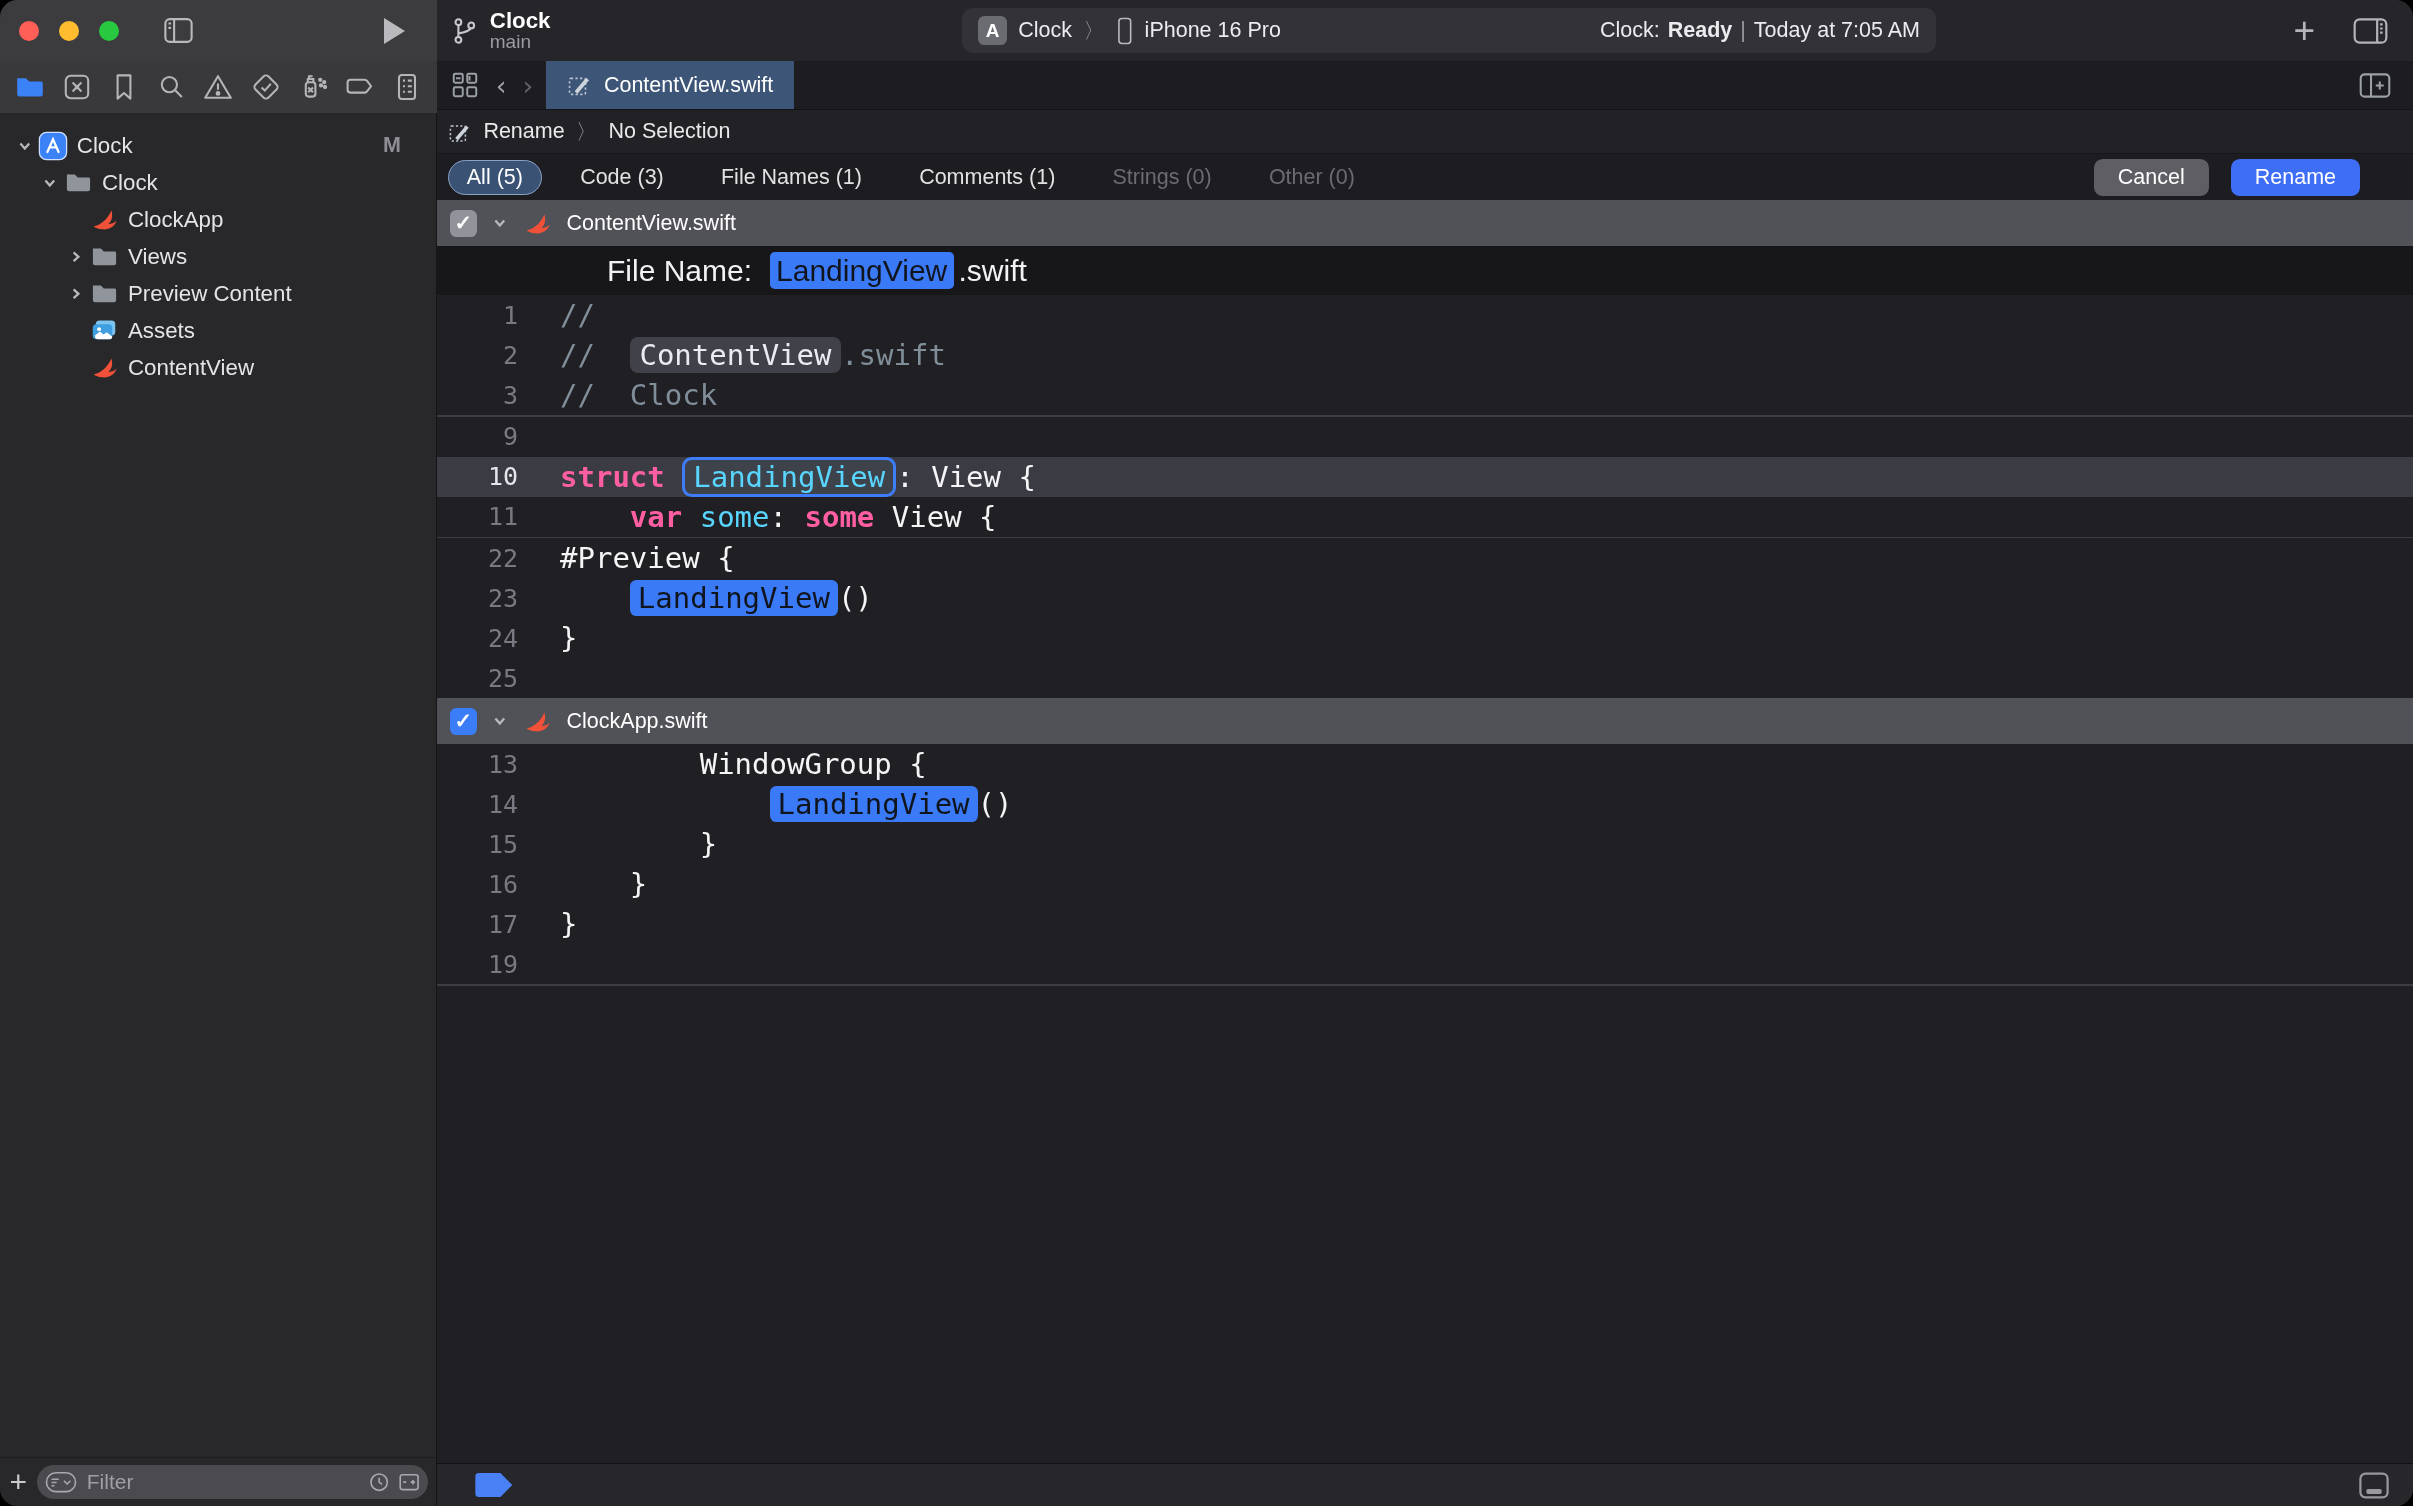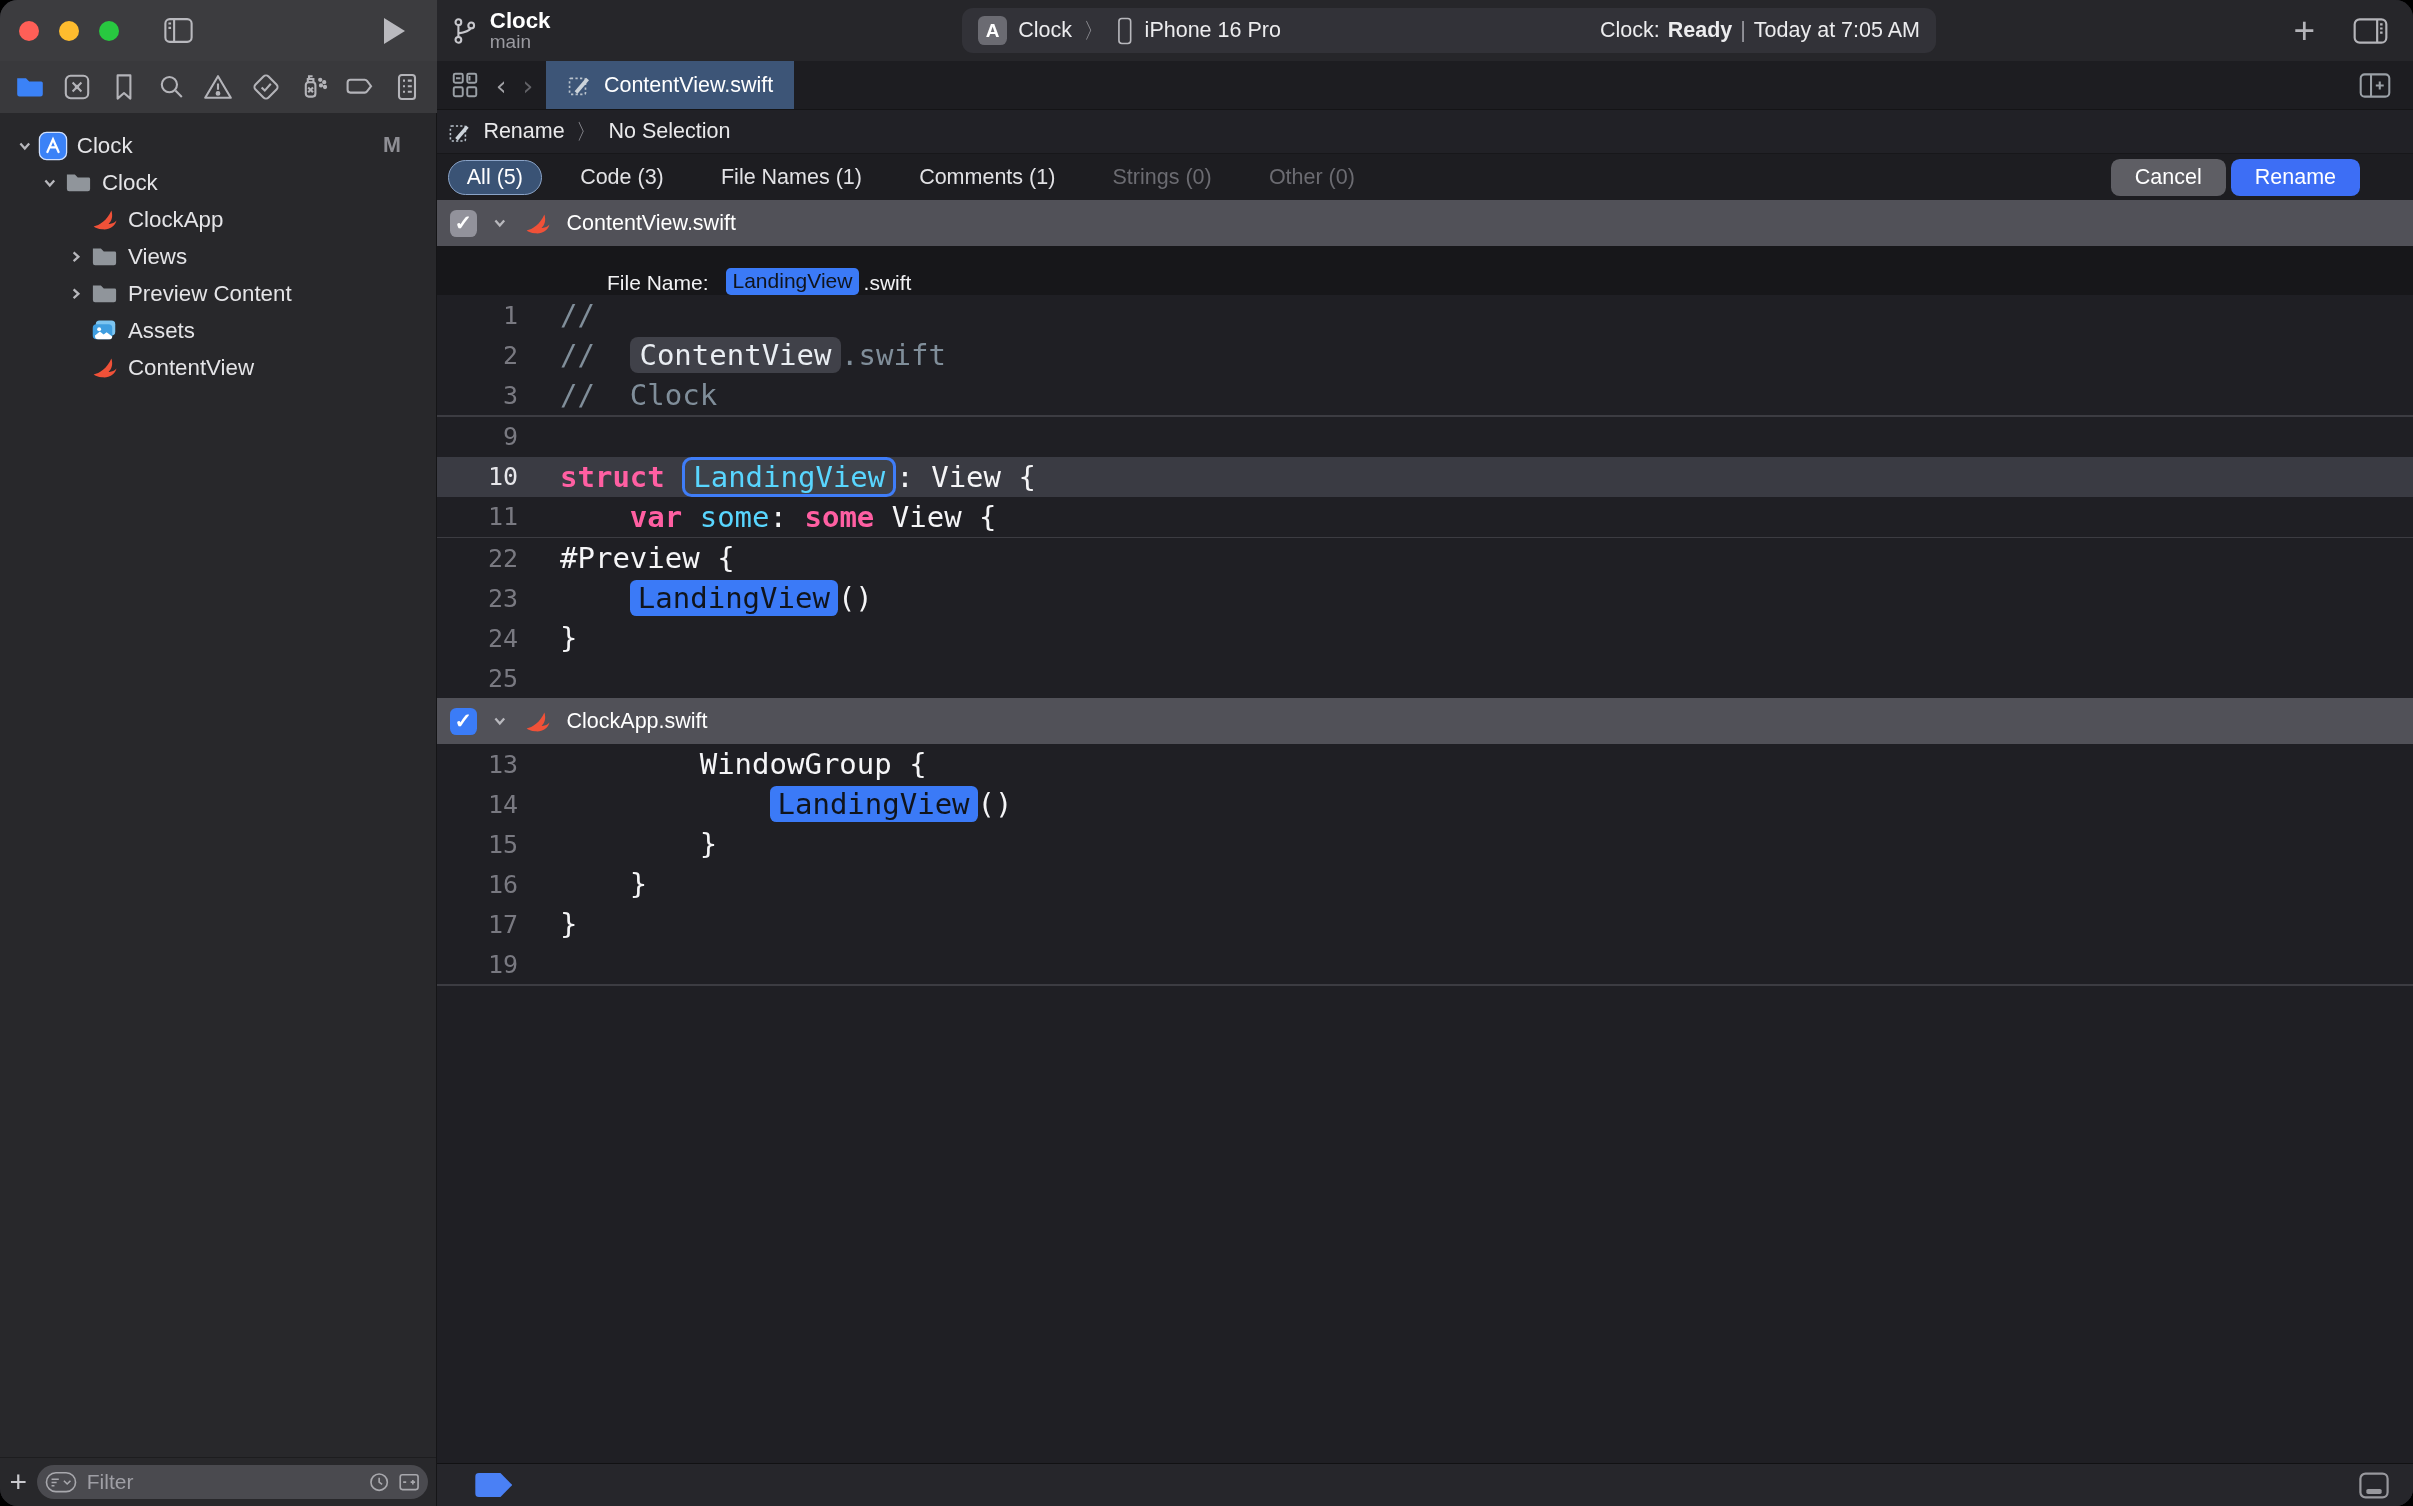--- a/index.html
+++ b/index.html
@@ -62,36 +62,36 @@
   .tabbar-spacer{flex:1;}
   .split-ico{align-self:center;margin-right:21px;}
   .crumbbar{height:43px;background:#212126;border-bottom:0.8px solid #17171a;display:flex;align-items:center;
     padding-left:11.2px;gap:11.2px;color:#e9e9eb;font-size:21.5px;}
   .crumb-sep{color:#8b8b91;}
   .scopebar{height:46px;background:#1d1d21;display:flex;align-items:center;padding-left:11.2px;gap:6.4px;}
   .pill{height:35px;border-radius:17.6px;padding:0 17.6px;display:flex;align-items:center;font-size:21.5px;
     color:#e2e2e5;border:1.6px solid transparent;box-sizing:border-box;}
   .pill.active{background:#3a5375;border-color:#8aa3c7;color:#fff;}
   .pill.disabled{color:#6b6b71;}
-  .scope-buttons{margin-left:auto;display:flex;gap:5px;margin-right:53px;}
+  .scope-buttons{margin-left:auto;display:flex;gap:22px;margin-right:53px;}
   .btn{height:37px;border-radius:8.8px;padding:0 24px;display:flex;align-items:center;font-size:21.5px;color:#fff;}
   .btn.gray{background:#5e5e64;}
   .btn.blue{background:#3d6ef5;}
 
   
   .content{flex:1;overflow:hidden;position:relative;}
   .sec-header{height:46px;background:#515158;display:flex;align-items:center;gap:14.4px;padding-left:12.8px;
     color:#fff;font-size:21.5px;}
   .cbx{width:27px;height:27px;border-radius:6.4px;display:flex;align-items:center;justify-content:center;
     color:#fff;font-size:21px;font-weight:bold;}
   .cbx.muted{background:#92929b;}
   .cbx.blue{background:#3b7cf7;}
   .sec-chev{color:#cfcfd4;font-size:19px;font-family:"DejaVu Sans",sans-serif;}
-  .filename-row{height:49px;background:#17171a;display:flex;align-items:flex-end;padding-left:170px;
-    font-size:21px;color:#f2f2f4;gap:4.8px;}
+  .filename-row{height:49px;background:#17171a;display:flex;align-items:center;padding-left:170px;
+    font-size:30px;color:#f2f2f4;gap:4.8px;}
   .code-row{display:flex;align-items:center;height:40px;font-family:"DejaVu Sans Mono","Liberation Mono",monospace;
     font-size:29px;white-space:pre;color:#f5f5f7;}
   .code-row.hl{background:#3a3b43;}
   .gutter{width:81px;text-align:right;flex:none;font-size:25px;color:#797981;
     font-family:"DejaVu Sans Mono","Liberation Mono",monospace;}
   .code-row.hl .gutter{color:#e6e6ea;}
   .code-text{padding-left:42px;display:flex;align-items:center;}
   .code-sep{height:1.6px;background:#3c3c42;}
   .seg-plain{color:#f5f5f7;}
   .seg-keyword{color:#ff5fa2;font-weight:bold;}

